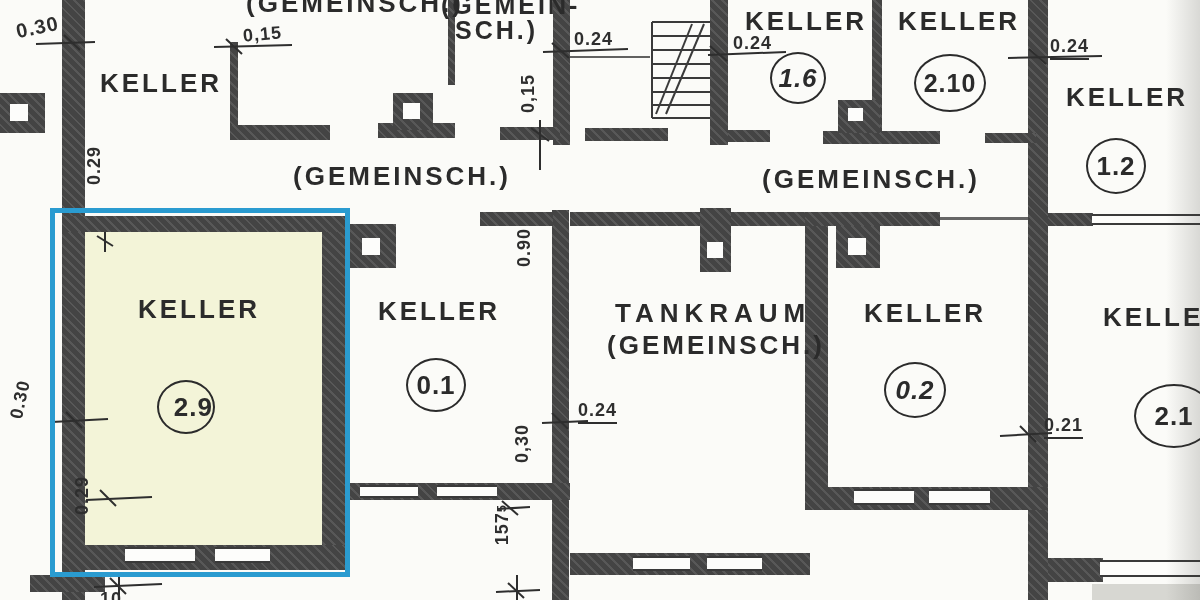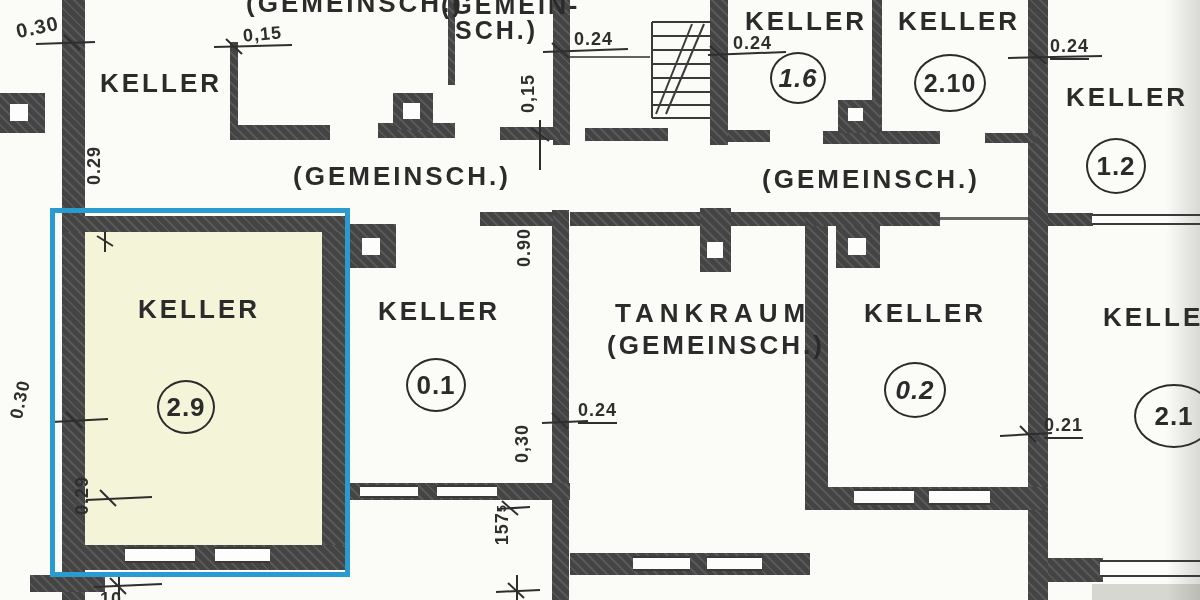--- a/index.html
+++ b/index.html
@@ -174,21 +174,21 @@
     <div class="circ" style="left:22px;top:58px;width:60px;height:56px;">
         <span>1.2</span>
       </div>
   </div>
 
   <div class="lbl z30" style="left:293px;top:163px;">(GEMEINSCH.)</div>
   <div class="lbl z30" style="left:762px;top:166px;">(GEMEINSCH.)</div>
 
   <div class="roomhit" style="left:130px;top:288px;width:160px;height:150px;">
     <div class="lbl" style="position:absolute;left:8px;top:8px;">KELLER</div>
-    <div class="circ" style="left:27px;top:92px;width:58px;height:54px;">
+    <div class="circ" style="left:27px;top:92px;width:58px;height:54px;justify-content:flex-end;">
         <span>2.9</span>
       </div>
   </div>
 
   <div class="roomhit" style="left:374px;top:290px;width:130px;height:130px;">
     <div class="lbl" style="position:absolute;left:4px;top:8px;">KELLER</div>
     <div class="circ" style="left:32px;top:68px;width:60px;height:54px;">
         <span>0.1</span>
       </div>
   </div>

